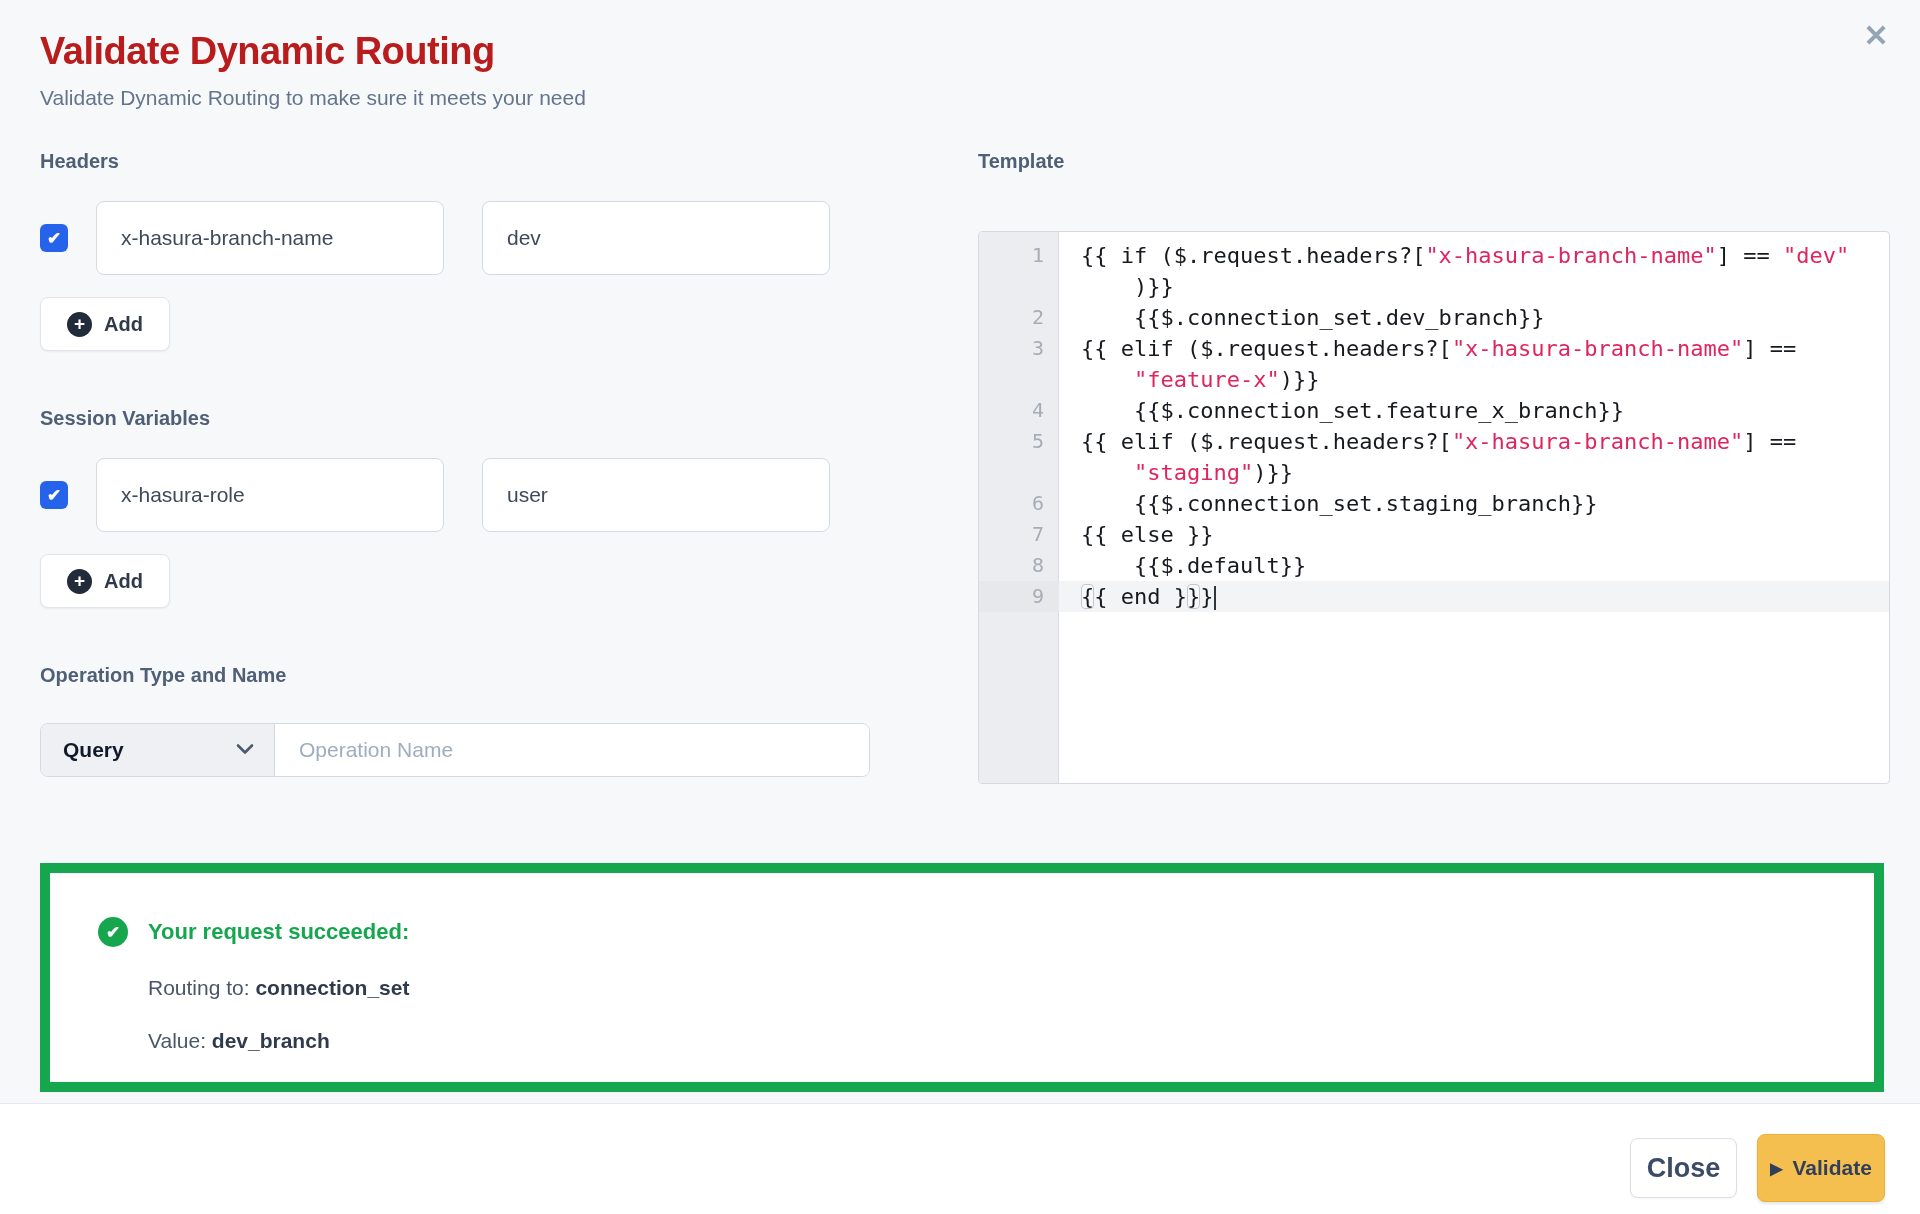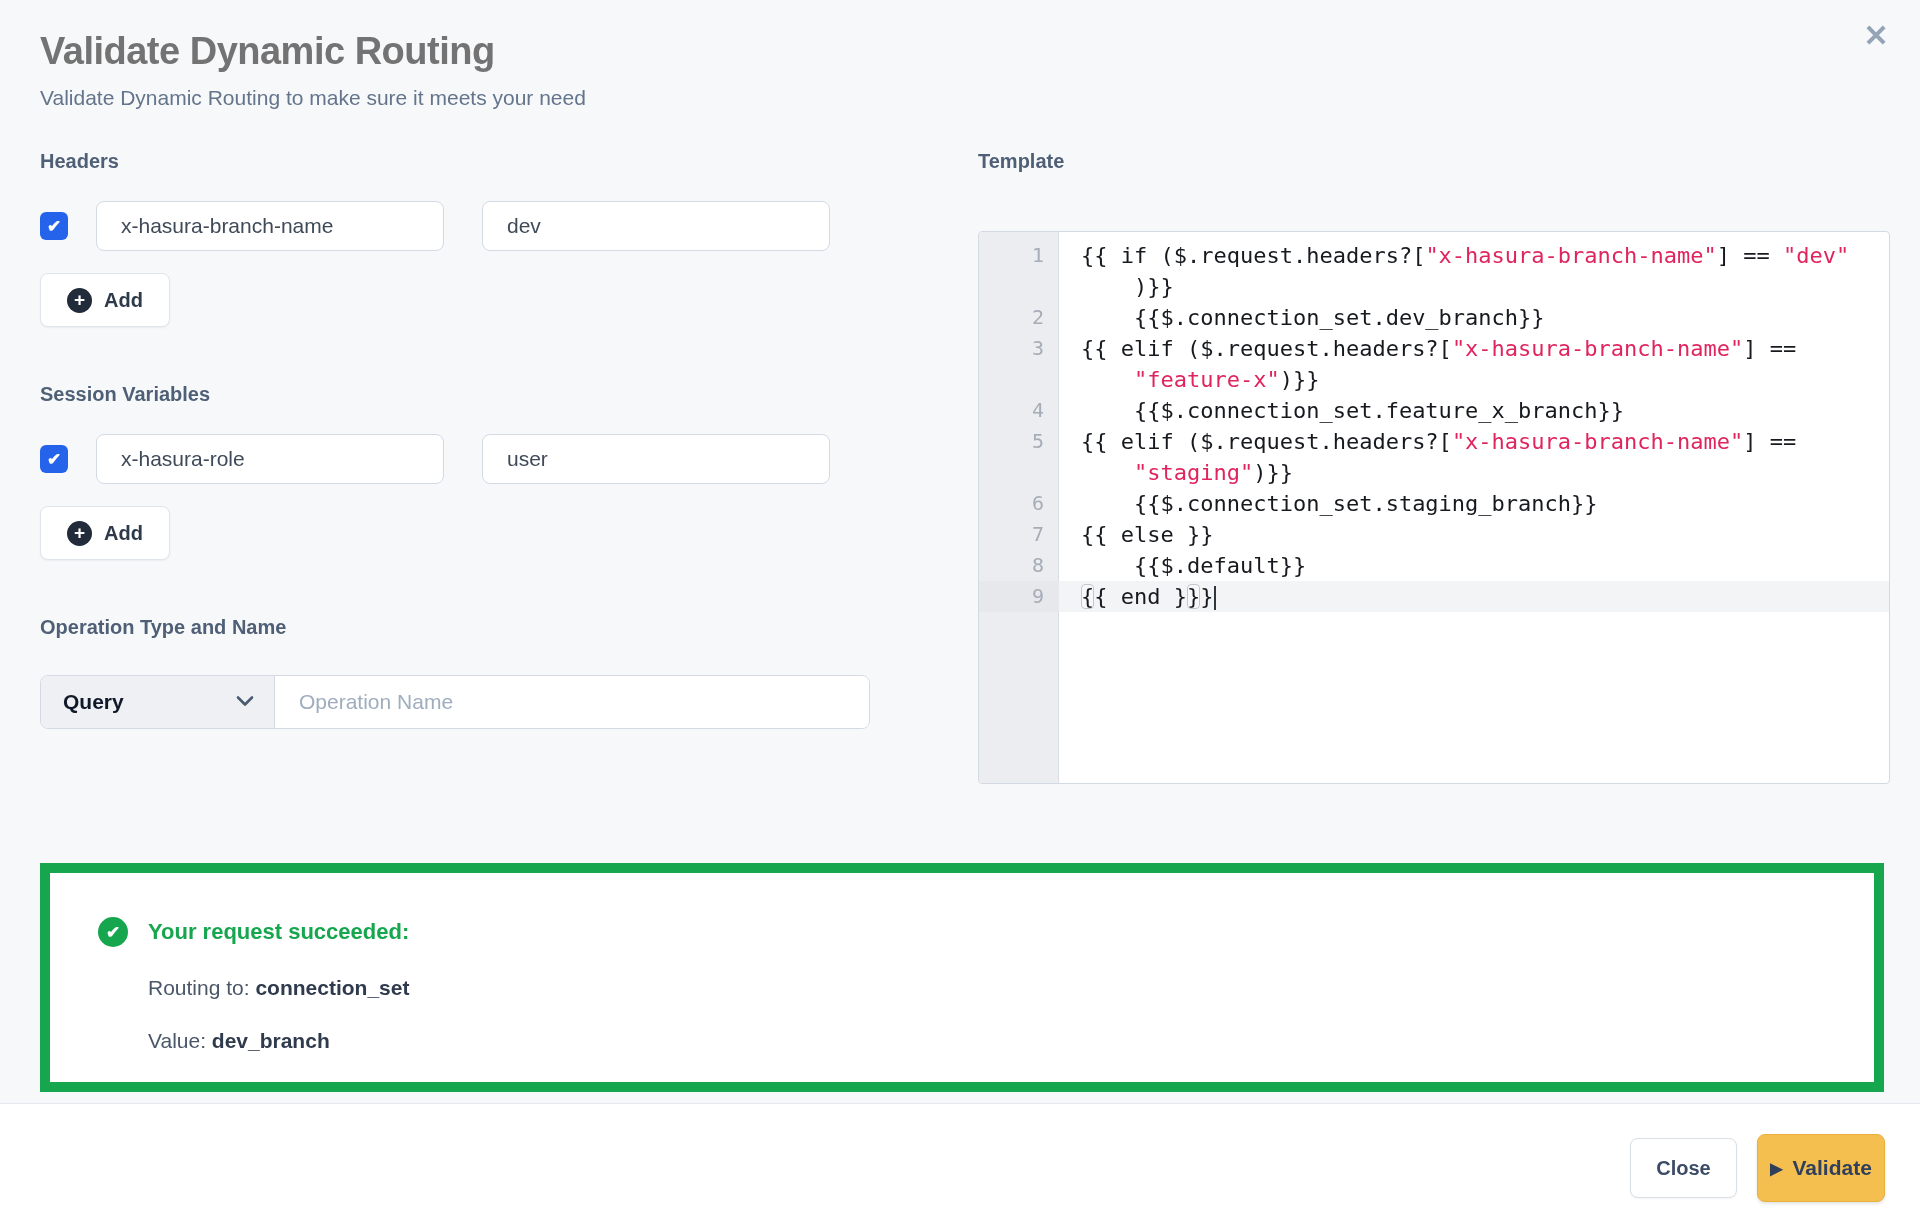--- a/index.html
+++ b/index.html
@@ -2,35 +2,35 @@
 <html><head>
 <meta charset="utf-8">
 <style>
   * { margin:0; padding:0; box-sizing:border-box; }
   html,body { width:1920px; height:1214px; }
   body { font-family:"Liberation Sans", sans-serif; background:#f7f8fa; position:relative; overflow:hidden; }
 
   .modal { position:absolute; inset:0; background:#f7f8fa; }
 
   
-  .title { position:absolute; left:40px; top:30px; font-size:38px; font-weight:700; color:#737373; letter-spacing:-0.5px; }
+  .title { position:absolute; left:40px; top:30px; font-size:38px; font-weight:700; color:#b91c1c; letter-spacing:-0.5px; }
   .subtitle { position:absolute; left:40px; top:86px; font-size:21px; color:#64748b; }
   .close-x { position:absolute; right:22px; top:14px; width:44px; height:44px; border:none; background:transparent;
              color:#94a3b5; font-size:30px; font-weight:700; cursor:pointer; line-height:44px; text-align:center; }
 
   
   .section-label { font-size:20px; font-weight:700; color:#4e5f76; }
 
   
   .left-col { position:absolute; left:40px; top:150px; width:830px; }
   .kv-row { display:flex; align-items:center; margin-top:28px; }
   .checkbox { width:28px; height:28px; border-radius:6px; background:#2563eb; display:inline-flex;
               align-items:center; justify-content:center; flex:0 0 auto; cursor:pointer; }
   .checkbox .check { color:#ffffff; font-size:17px; font-weight:700; line-height:1; }
-  .text-input { height:50px; width:348px; margin-left:28px; border:1px solid #d4dae3; border-radius:8px;
+  .text-input { height:74px; width:348px; margin-left:28px; border:1px solid #d4dae3; border-radius:8px;
                 background:#ffffff; font-family:"Liberation Sans", sans-serif; font-size:21px; color:#3f4a59;
                 padding:0 24px; outline:none; }
   .text-input.val { margin-left:38px; }
   .add-btn { margin-top:22px; display:inline-flex; align-items:center; gap:12px; height:54px; padding:0 26px;
              background:#ffffff; border:1px solid #e0e5ec; border-radius:8px; box-shadow:0 1px 2px rgba(30,41,59,0.06);
              font-family:"Liberation Sans", sans-serif; font-size:20px; font-weight:700; color:#2e3a4a; cursor:pointer; }
   .plus-circle { width:25px; height:25px; border-radius:50%; background:#212b3a; color:#ffffff; display:inline-flex;
                  align-items:center; justify-content:center; font-size:19px; font-weight:700; line-height:1; padding-bottom:2px; }
   .gap-lg { margin-top:56px; }
 
@@ -69,21 +69,21 @@
                align-items:center; justify-content:center; font-size:17px; font-weight:700; }
   .ok-text { font-size:22px; font-weight:700; color:#16a64e; }
   .result-line { margin-top:29px; margin-left:50px; font-size:21px; color:#4a5769; }
   .result-line b { color:#2f3b4d; font-weight:700; }
 
   
   .footer-divider { position:absolute; left:0; top:1103px; width:1920px; height:1px; background:#e4e8ee; }
   .footer-bg { position:absolute; left:0; top:1104px; width:1920px; height:110px; background:#ffffff; }
   .close-btn { position:absolute; left:1630px; top:1138px; width:107px; height:60px; background:#ffffff;
                border:1px solid #d9dfe7; border-radius:8px; box-shadow:0 1px 2px rgba(30,41,59,0.05);
-               font-family:"Liberation Sans", sans-serif; font-size:20px; font-weight:700; color:#3c4c66; cursor:pointer; }
+               font-family:"Liberation Sans", sans-serif; font-size:27px; font-weight:700; color:#3c4c66; cursor:pointer; }
   .validate-btn { position:absolute; left:1757px; top:1134px; width:128px; height:68px; background:#f4bf4e;
                   border:1px solid #e9b13a; border-radius:8px; box-shadow:0 2px 3px rgba(30,41,59,0.12);
                   display:flex; align-items:center; justify-content:center; gap:10px;
                   font-family:"Liberation Sans", sans-serif; font-size:21px; font-weight:700; color:#2f3f5c; cursor:pointer; }
   .play-glyph { font-size:16px; color:#2f3f5c; }
 </style>
 </head>
 <body>
 
 <div class="modal">

